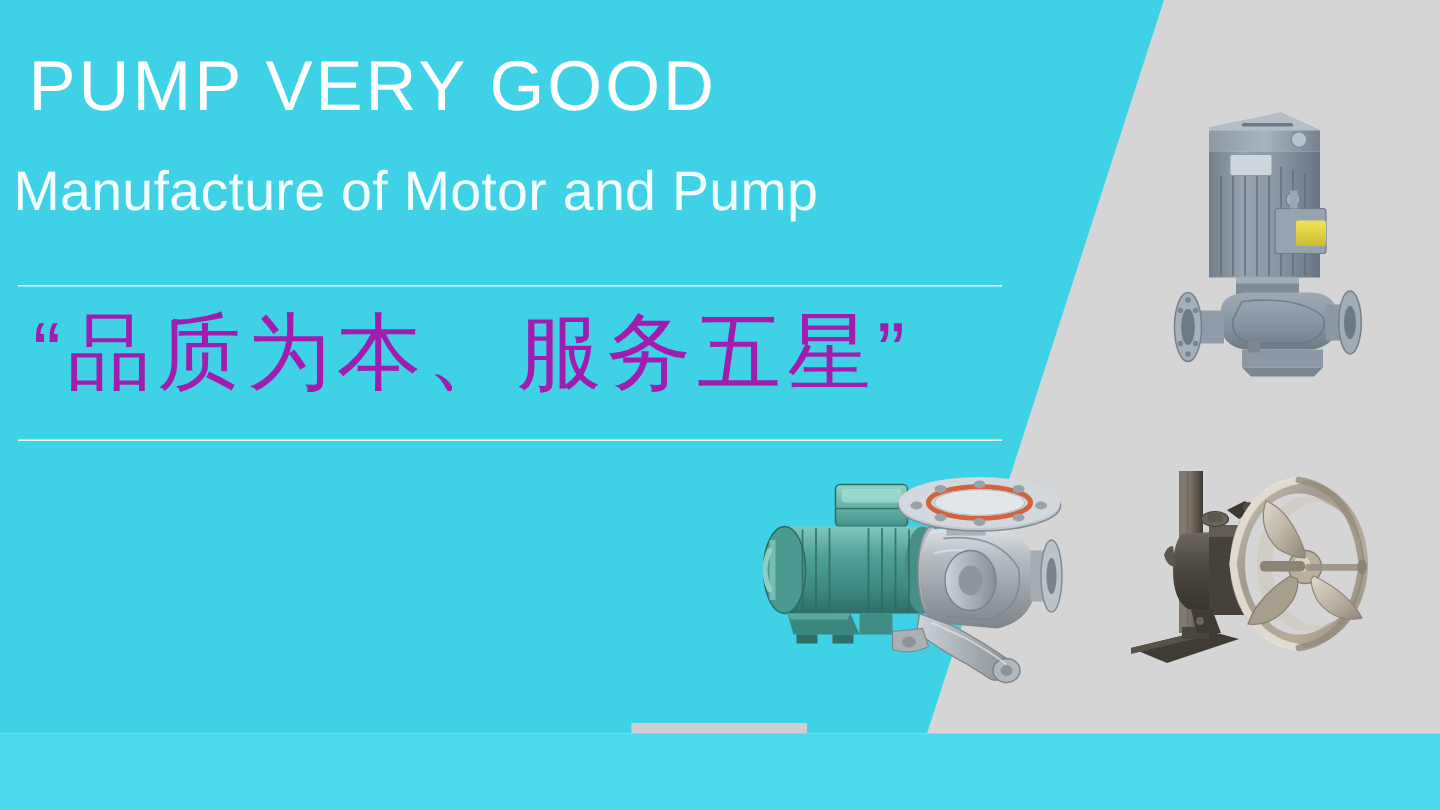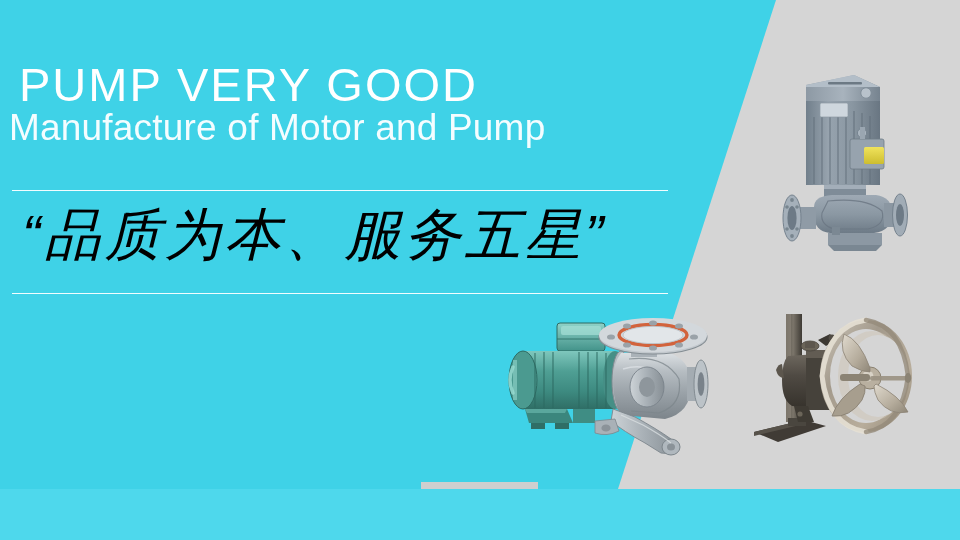--- a/index.html
+++ b/index.html
@@ -60,21 +60,20 @@
 
   .headline {
     position: absolute;
     left: 19px; top: 29px;
     font-size: 47px;
     line-height: 56px;
     font-weight: 300;
     letter-spacing: 2.0px;
     color: #ffffff;
     white-space: nowrap;
-    margin-top: 28px;
   }
 
   .subhead {
     position: absolute;
     left: 9px; top: 105px;
     font-size: 37px;
     line-height: 46px;
     font-weight: 300;
     letter-spacing: 0.2px;
     color: #f4fdff;
@@ -91,23 +90,22 @@
   .rule-top    { top: 190px; }
   .rule-bottom { top: 293px; }
 
   .slogan {
     position: absolute;
     left: 22px; top: 199px;
     font-size: 56px;
     line-height: 72px;
     font-weight: 400;
     letter-spacing: 4px;
-    color: #000000;
+    color: #a21caf;
     white-space: nowrap;
-    font-style: italic;
   }
 
   
   .product { position: absolute; z-index: 4; }
 
   
   #pump-vertical { left: 770px; top: 55px; width: 160px; height: 200px; }
 
   
   #pump-horizontal { left: 495px; top: 305px; width: 230px; height: 155px; }

